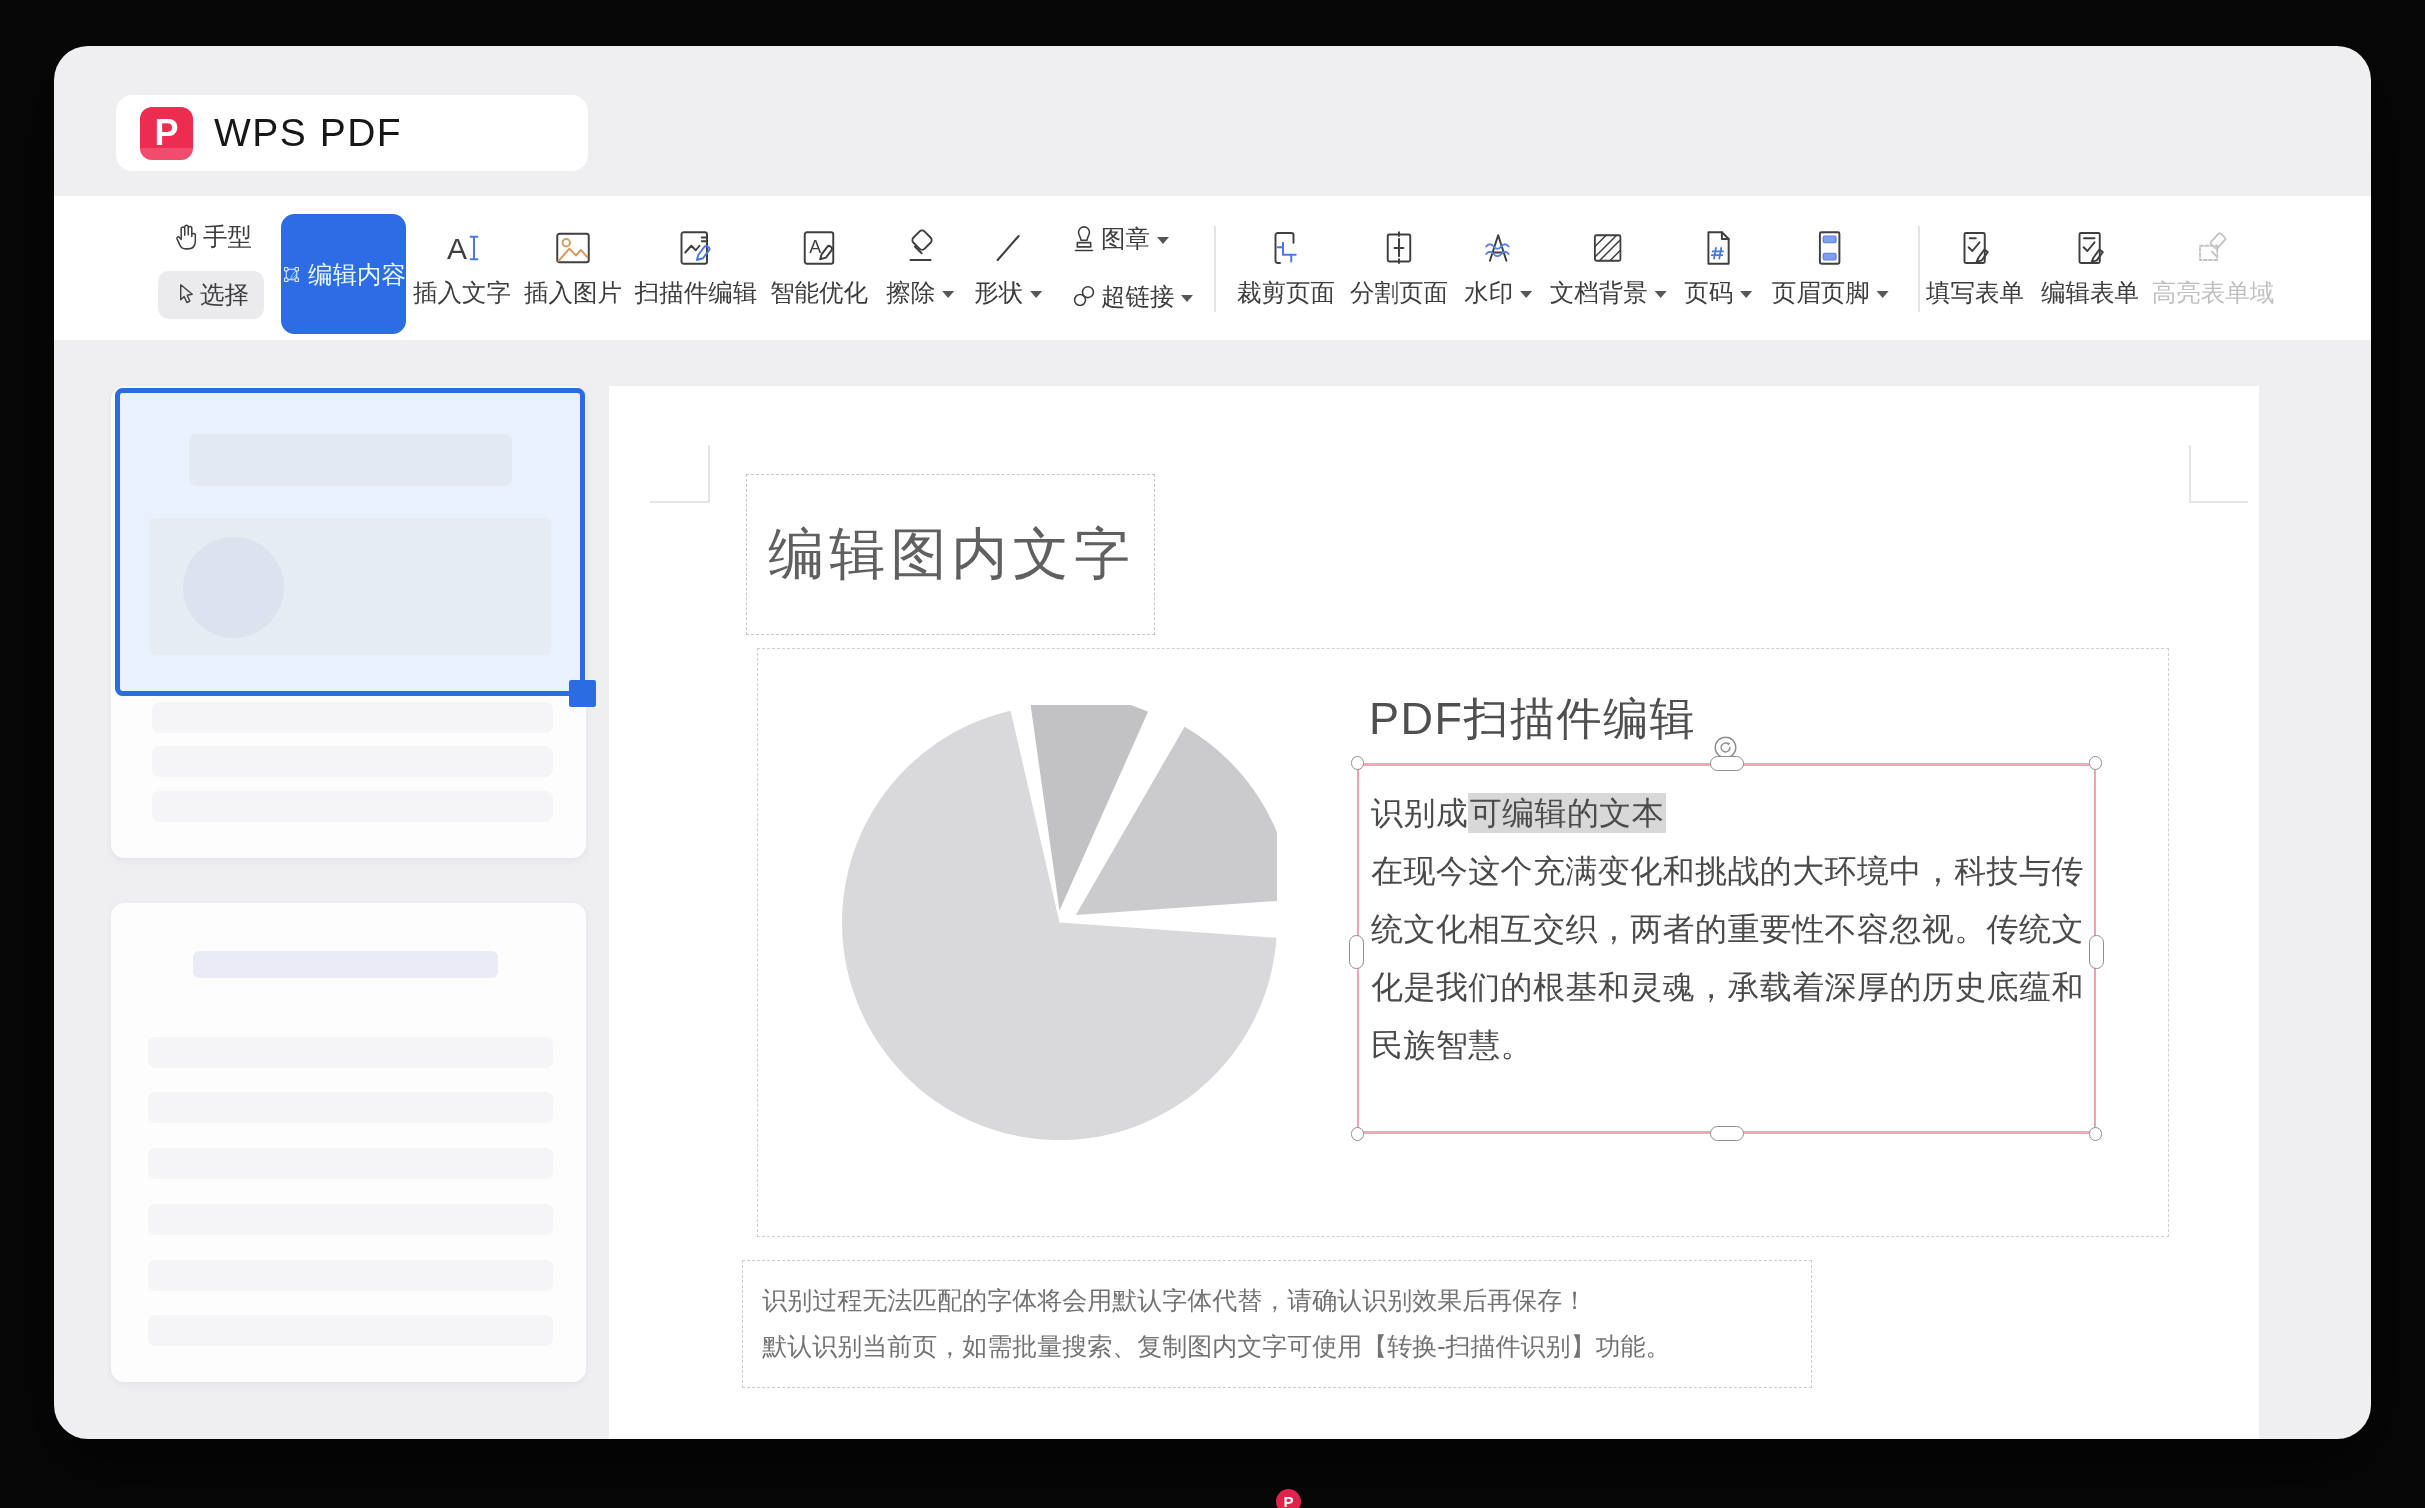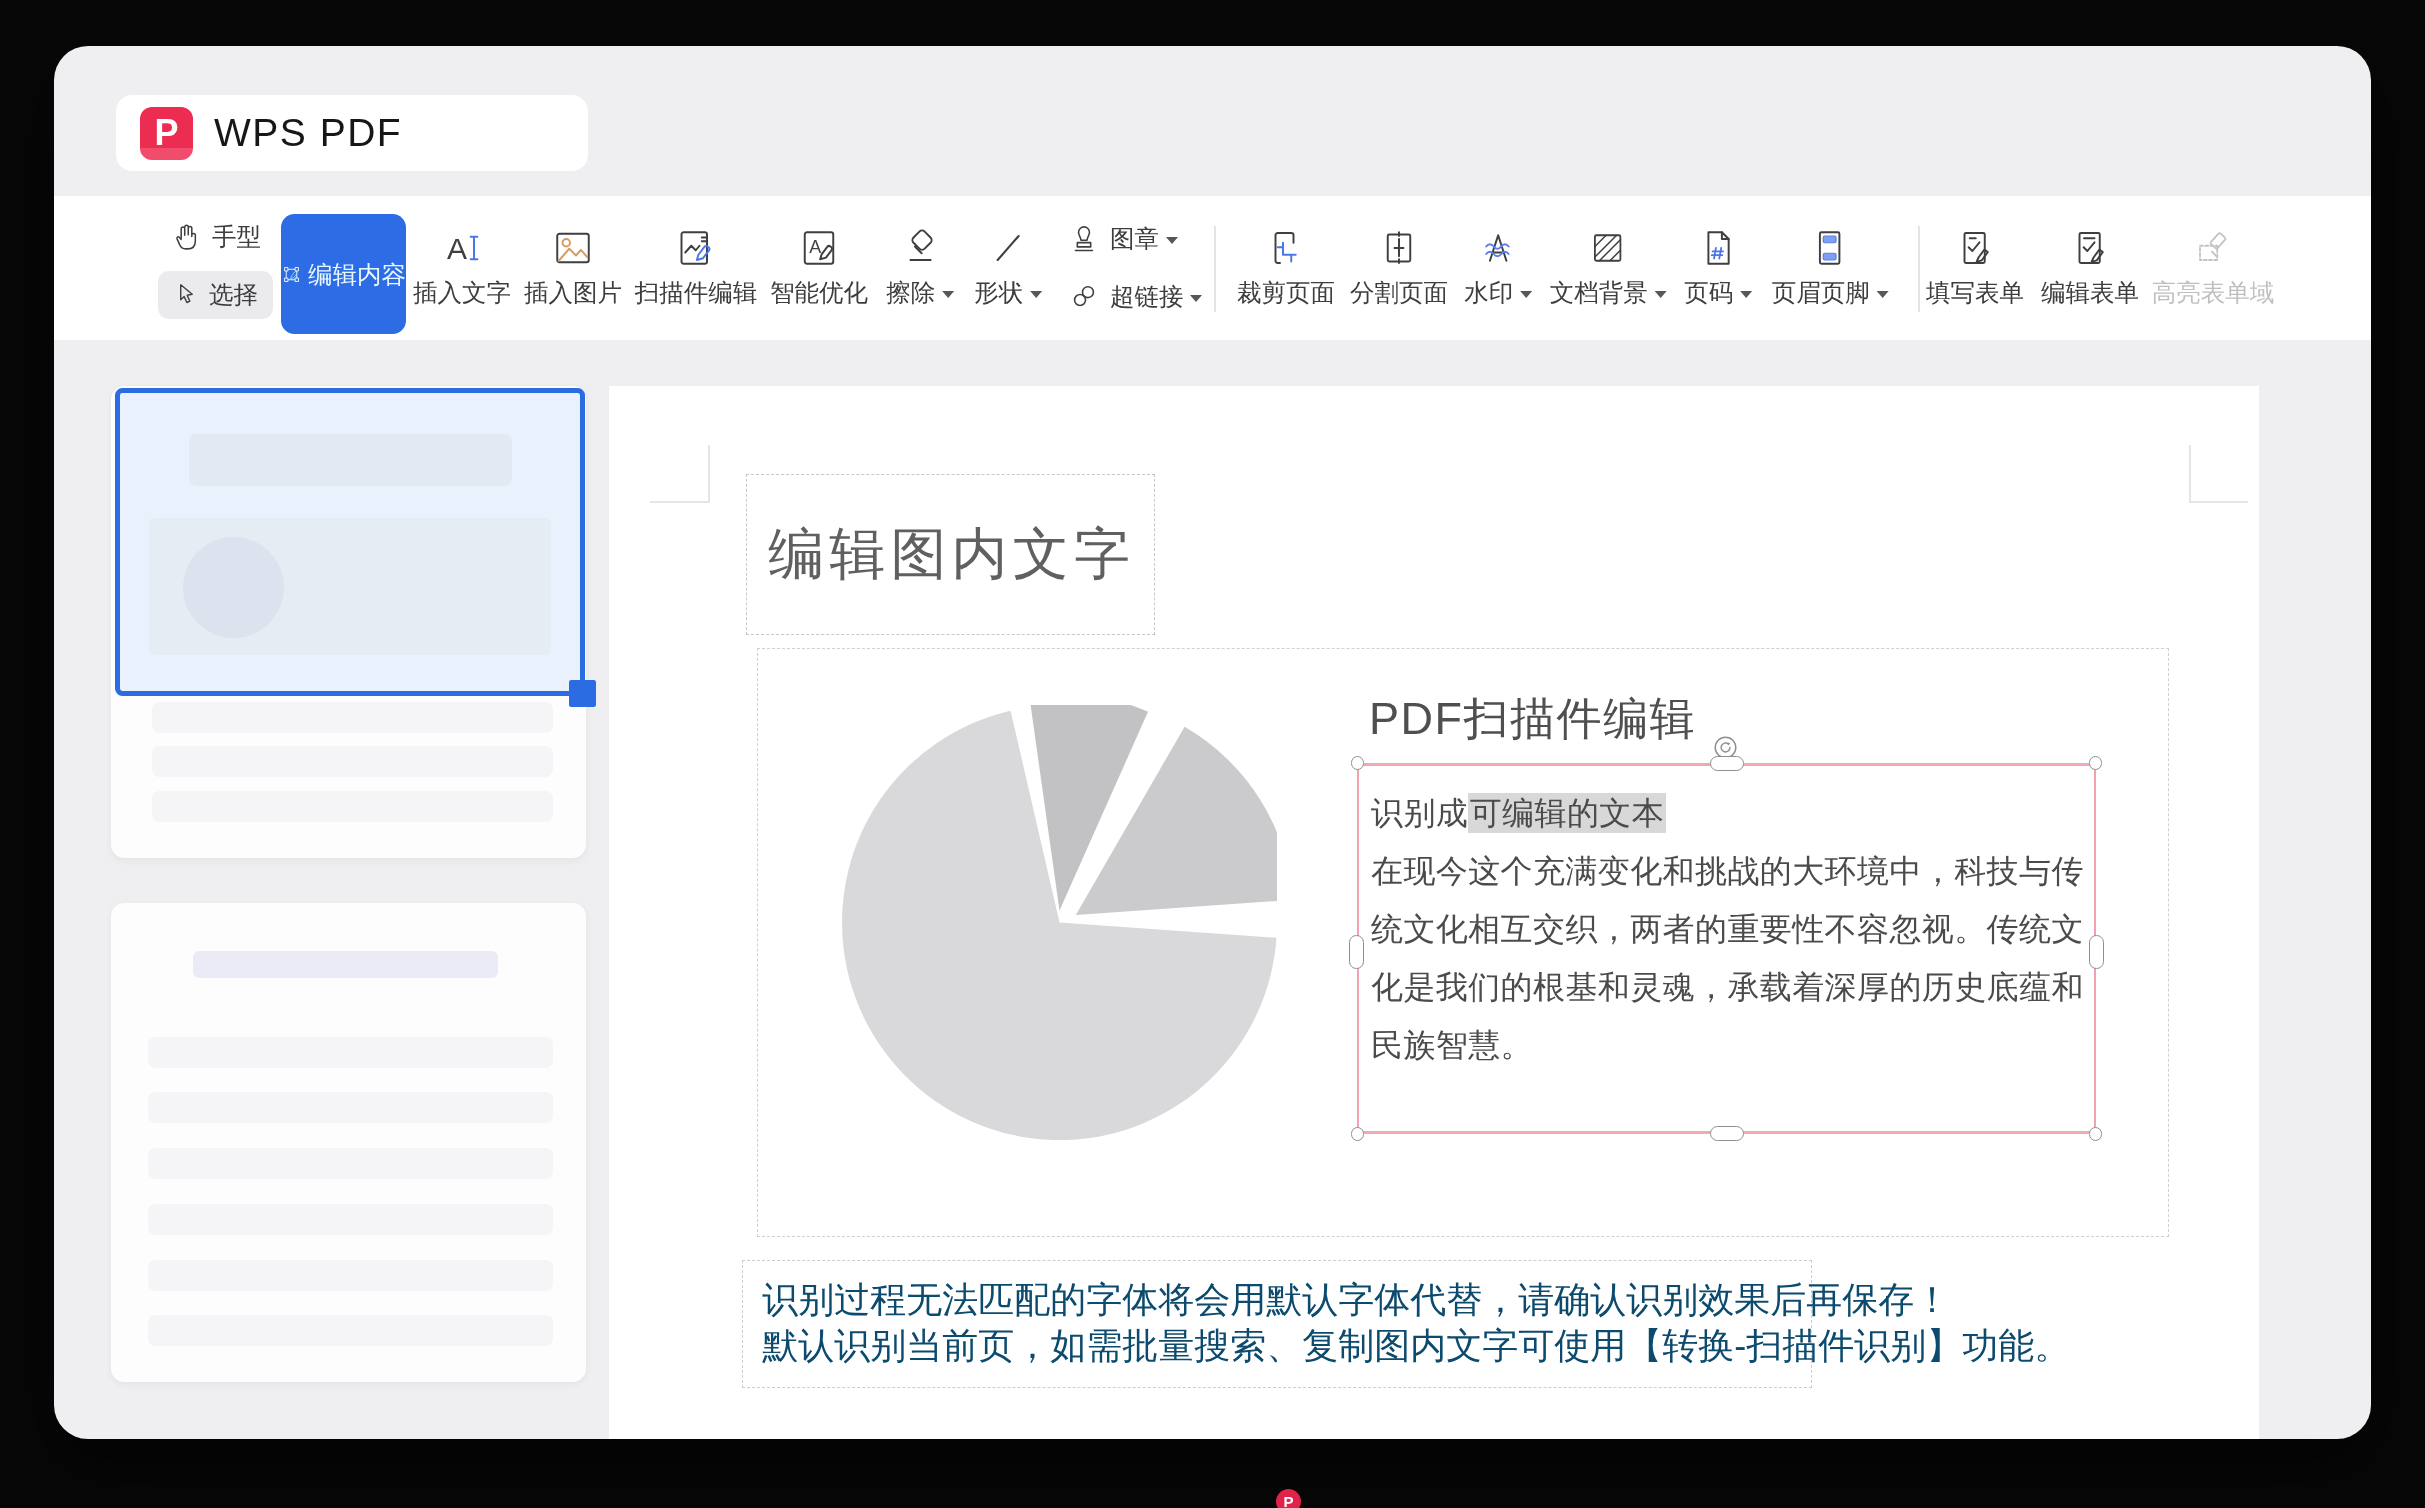--- a/index.html
+++ b/index.html
@@ -37,21 +37,21 @@
   .titem{
     position:absolute;top:0;height:144px;transform:translateX(-50%);
     display:flex;flex-direction:column;align-items:center;justify-content:center;
     gap:7.4px;cursor:default;
   }
   .tlabel{font-size:24.5px;color:#3d3d3f;white-space:nowrap;display:flex;align-items:center;}
   .caret{width:0;height:0;border-left:6px solid transparent;border-right:6px solid transparent;
     border-top:7.4px solid #57575a;display:inline-block;margin-left:6.7px;margin-top:4.5px;}
   .dis-label{color:#bfbfc2;}
   .tool-col{position:absolute;left:104px;top:16.3px;display:flex;flex-direction:column;gap:10.4px;}
-  .tool-row{display:flex;align-items:center;gap:9px;height:48px;padding:0 12px;}
+  .tool-row{display:flex;align-items:center;height:48px;padding:0 12px;}
   .tool-row.pill{background:#ebebee;border-radius:10.4px;}
   .btn-edit-content{
     position:absolute;left:227px;top:18px;width:125px;height:120px;border-radius:13.4px;
     background:#2d6ce4;display:flex;align-items:center;
     justify-content:center;gap:6px;
   }
   .btn-edit-content .tlabel{color:#e9f7ff;}
   .tgroup2{position:absolute;left:1013px;top:21px;display:flex;flex-direction:column;gap:15px;}
   .tgroup2 .tool-row{padding:0;height:43px;}
   .tdivider{position:absolute;top:30px;width:1.5px;height:86px;background:#e4e4e6;}
@@ -102,21 +102,21 @@
   .tf-text{padding:18px 12px 0 12px;font-size:32px;line-height:58px;color:#4b4b4d;letter-spacing:0.4px;white-space:nowrap;}
   .hl{background:#d8d8d8;padding:2.2px 1.5px;}
   .hdl{position:absolute;background:#fff;border:1.5px solid #8f8f91;box-sizing:border-box;}
   .hdl.c{width:13.4px;height:13.4px;border-radius:50%;}
   .hdl.hmid{width:34px;height:15px;border-radius:7.4px;}
   .hdl.vmid{width:15px;height:34px;border-radius:7.4px;}
   .note-box{
     position:absolute;left:133px;top:874px;width:1070px;height:128px;
     border:1.5px dashed #cdcdcf;box-sizing:border-box;padding:16.3px 19.3px;
   }
-  .note-box .n{font-size:36px;line-height:46px;color:#0c4a6e;white-space:nowrap;}
+  .note-box .n{font-size:25px;line-height:46px;color:#737373;white-space:nowrap;}
   .bottom-dot{
     position:absolute;left:1276px;top:1489px;width:25px;height:25px;border-radius:50%;
     background:#e0234a;color:#fff;font-size:15px;font-weight:bold;
     display:flex;align-items:center;justify-content:center;
   }
 </style>
 </head>
 <body>
 
 <div class="window">

